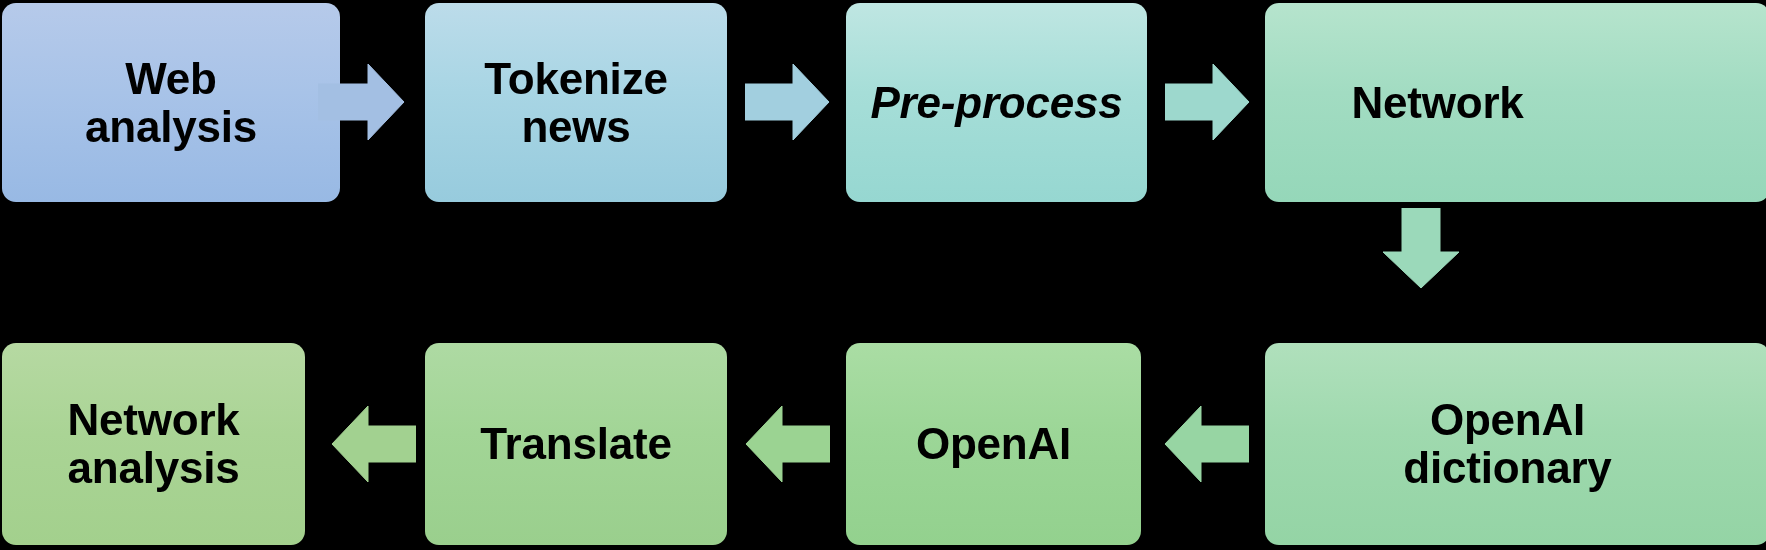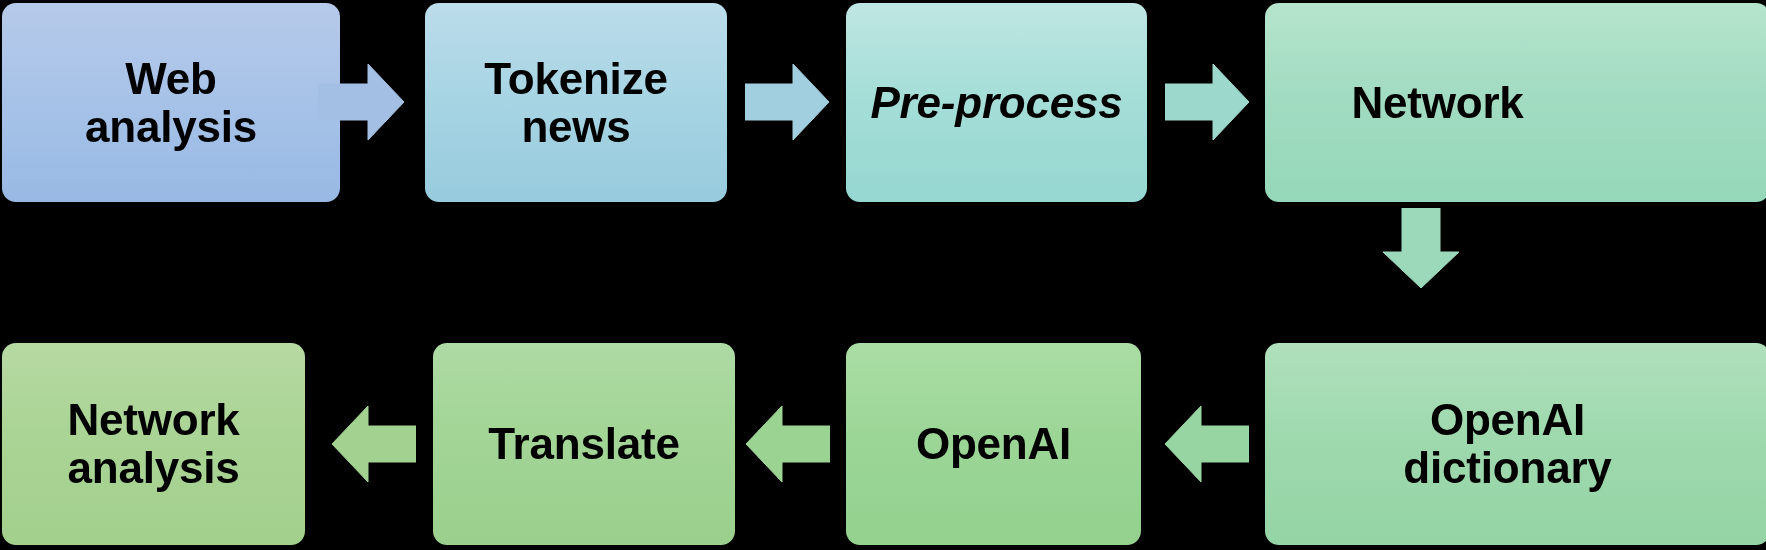--- a/index.html
+++ b/index.html
@@ -25,21 +25,21 @@
   .node .label{display:block;padding:0 10px;}
 
   
   #n-web{ background:linear-gradient(180deg,#b6caea 0%,#a8c3e8 45%,#98b9e4 100%); }
   #n-extract{ background:linear-gradient(180deg,#bcdcea 0%,#a8d5e4 45%,#97cbdd 100%); }
   #n-preprocess{ background:linear-gradient(180deg,#bfe6e2 0%,#a6ded8 45%,#96d7d1 100%); }
   #n-tokenize{ background:linear-gradient(180deg,#b6e4cd 0%,#a2dcc2 45%,#95d7b9 100%); }
   
   #n-lexicon{ background:linear-gradient(180deg,#b0e0bc 0%,#9fd9ae 45%,#94d4a5 100%); }
   #n-openai{ background:linear-gradient(180deg,#aadda4 0%,#9cd697 45%,#93d18e 100%); }
-  #n-translate{ background:linear-gradient(180deg,#aedaa3 0%,#a2d596 45%,#9acf8d 100%);margin-left:8px; }
+  #n-translate{ background:linear-gradient(180deg,#aedaa3 0%,#a2d596 45%,#9acf8d 100%); }
   #n-network{ background:linear-gradient(180deg,#b6d9a2 0%,#aad495 45%,#a3d08d 100%); }
 
   .arrow{position:absolute;}
   .arrow svg{display:block;}
 
   
   .node.double{font-size:44px;}
   .node.single{font-size:44px;}
 </style>
 </head>

